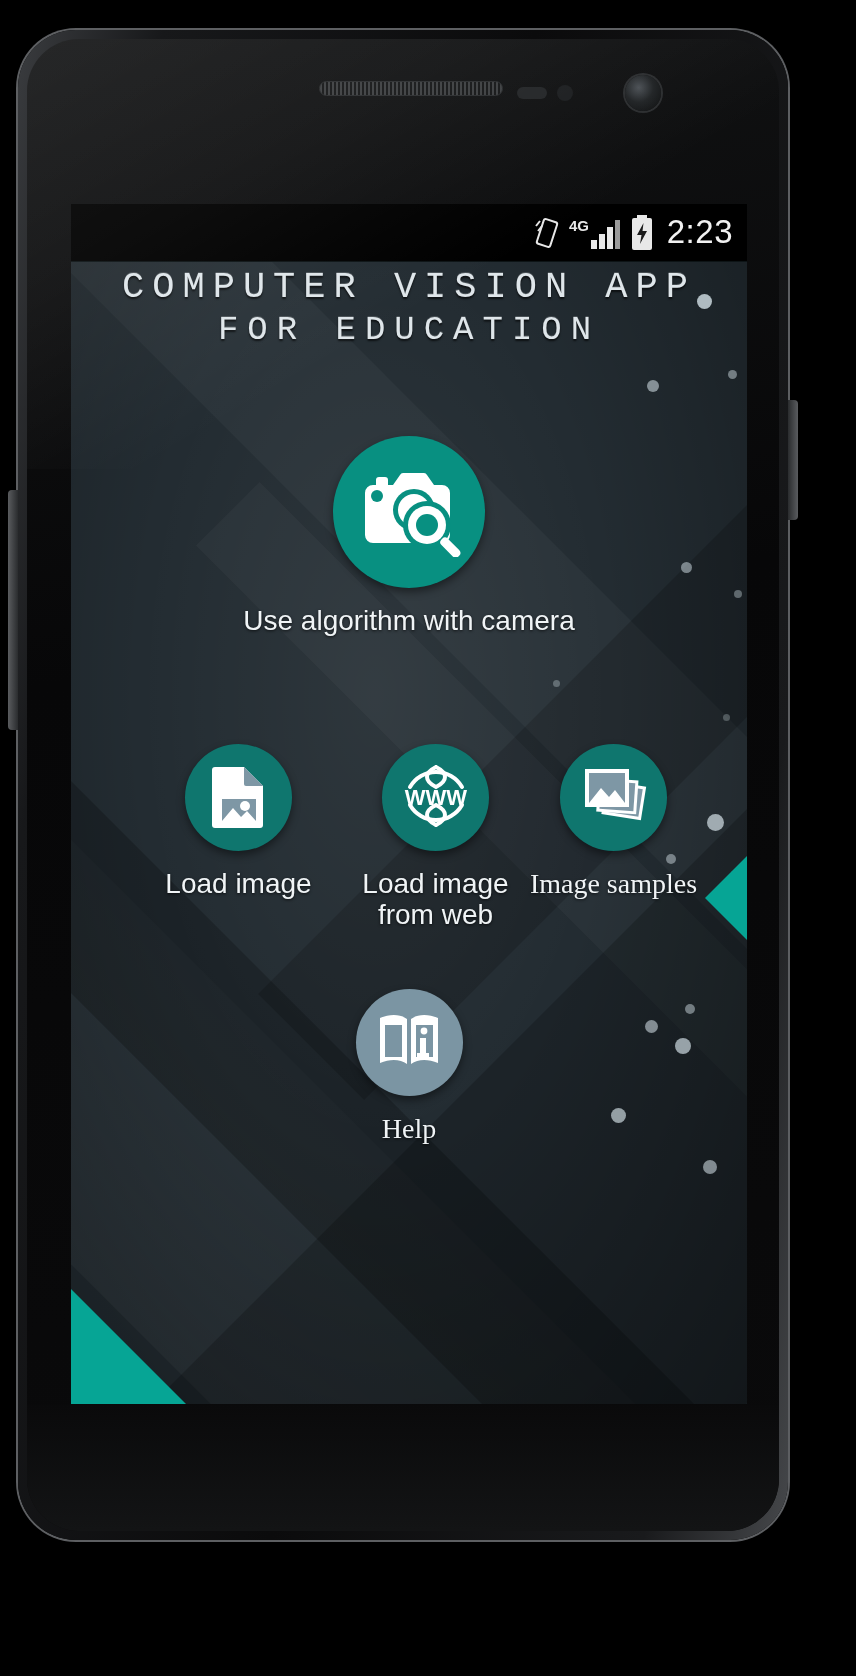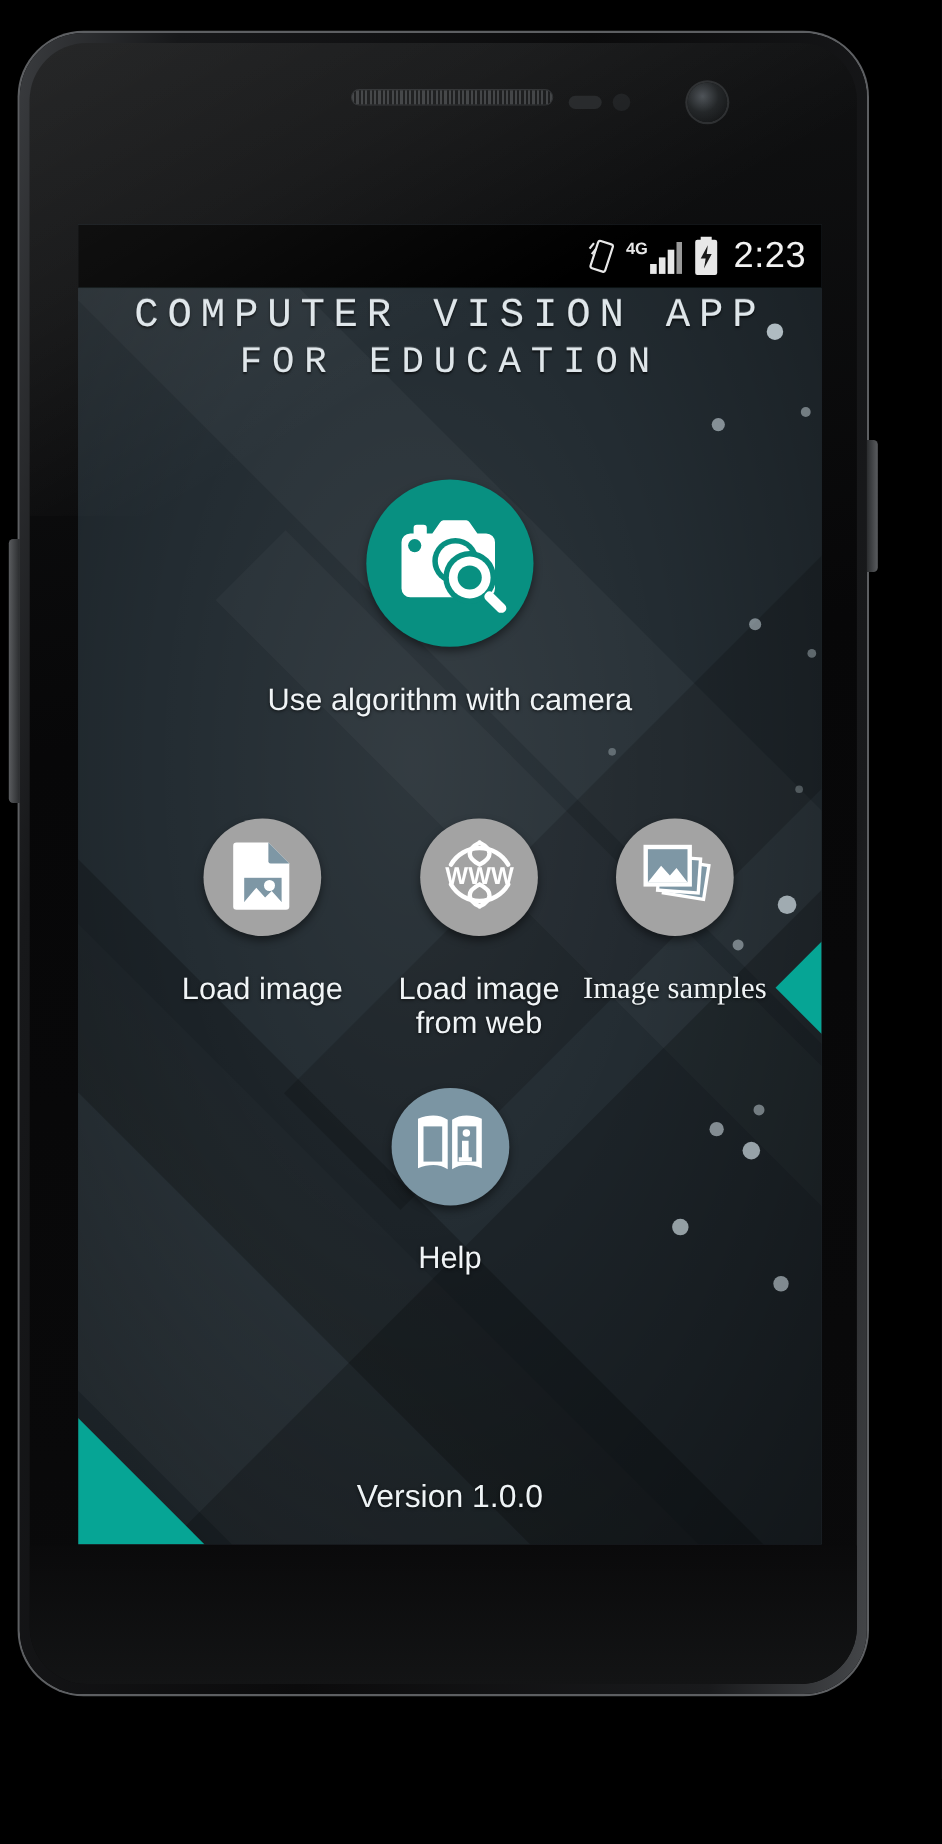--- a/index.html
+++ b/index.html
@@ -158,36 +158,36 @@
 
   .btn-cell{ position:absolute; text-align:center; }
   .circle{
     border-radius:50%;
     display:flex; align-items:center; justify-content:center;
     margin:0 auto;
     box-shadow:0 4px 8px rgba(0,0,0,.45);
   }
   .btn-label{
     color:#f0f4f6; font-size:28px; line-height:1.12;
-    margin-top:32px;
+    margin-top:17px;
     text-shadow:0 1px 3px rgba(0,0,0,.7);
     white-space:pre-line;
   }
 
   
   #btn-camera{ left:0; right:0; top:232px; }
   #btn-camera .circle{ width:152px; height:152px; background:#089081; }
 
   
   #btn-load-image{ left:75px; top:540px; width:185px; }
   #btn-load-web{   left:272px; top:540px; width:185px; }
   #btn-samples{    left:440px; top:540px; width:205px;font-family:Liberation Serif, serif; }
-  #btn-help{       left:0; right:0; top:785px; }
-
-  .circle-sec{ width:107px; height:107px; background:#a3a3a3; }
+  #btn-help{       left:0; right:0; top:785px;font-family:Liberation Serif, serif; }
+
+  .circle-sec{ width:107px; height:107px; background:#0f766e; }
   #btn-help .circle{ width:107px; height:107px; background:#7b95a3; }
 
   #version-text{
     position:absolute; left:0; right:0; bottom:26px;
     text-align:center; color:#eef3f5; font-size:29px;
     text-shadow:0 1px 3px rgba(0,0,0,.7);
   }
 
   
   #chin{
@@ -358,21 +358,20 @@
                 <rect x="9" y="13" width="17" height="32" fill="#7b95a3"></rect>
                 <rect x="40" y="13" width="17" height="32" fill="#7b95a3"></rect>
                 <circle cx="48" cy="19" r="3.4" fill="#ffffff"></circle>
                 <path d="M44 26 h6 v15 h3 v4 h-12 v-4 h3 z" fill="#ffffff"></path>
               </svg>
             </span>
           </div>
           <div class="btn-label">Help</div>
         </div>
 
-        <div id="version-text">Version 1.0.0</div>
       </div>
     </div>
 
     <div id="chin"></div>
     <div id="glass-gloss"></div>
   </div>
   <div id="vol-rocker"></div>
   <div id="power-btn"></div>
 </div>
 

